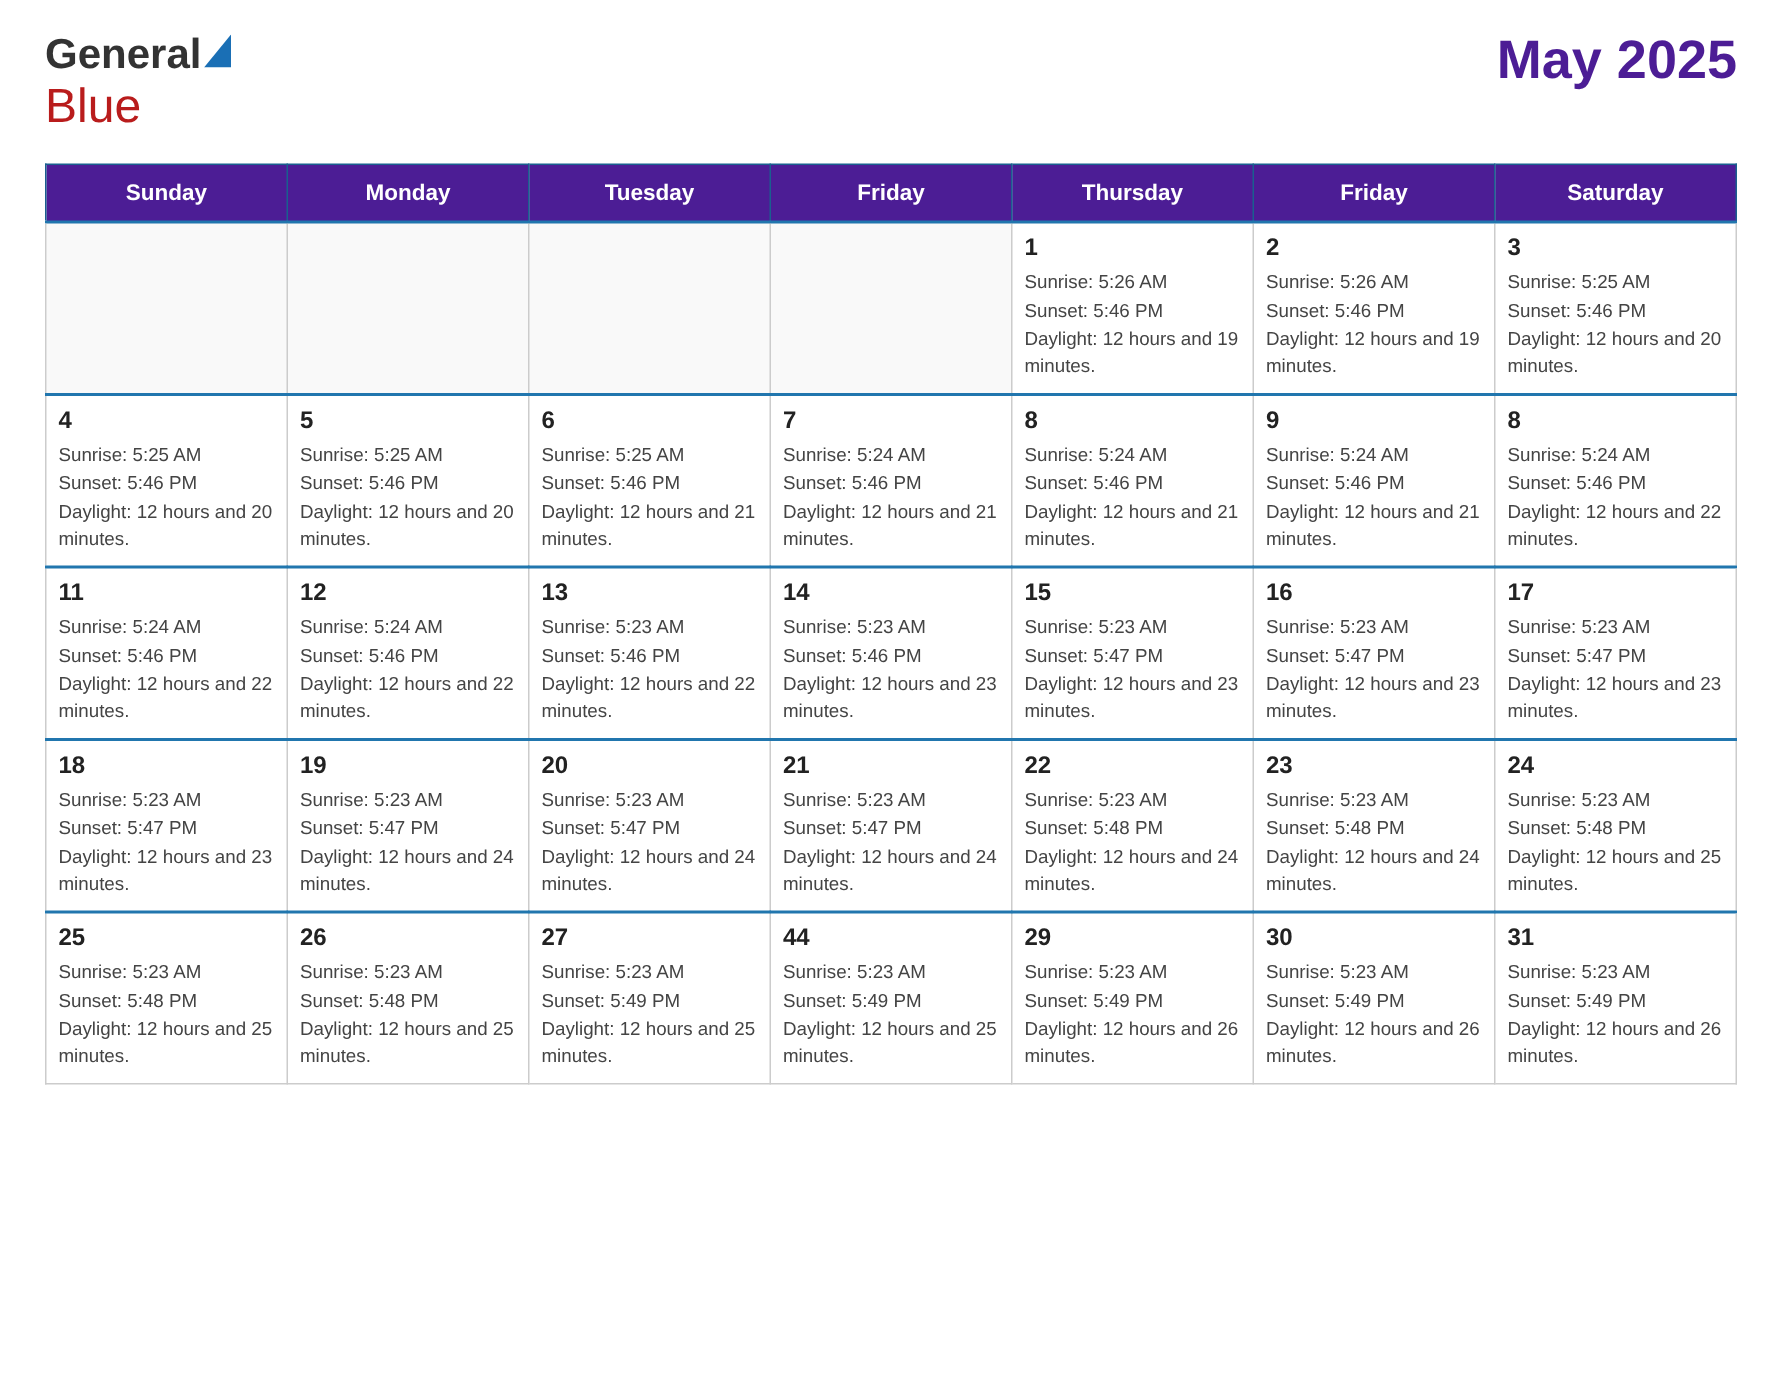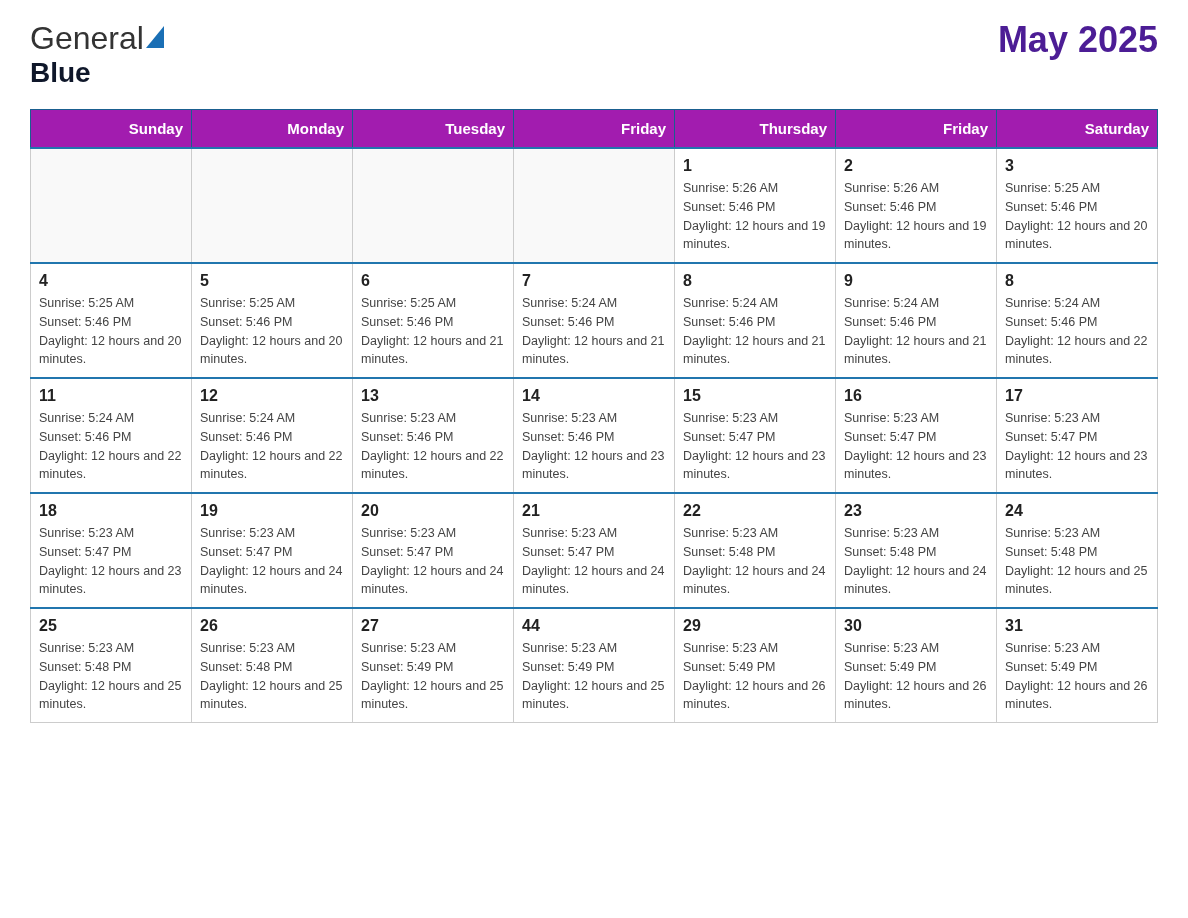--- a/index.html
+++ b/index.html
@@ -11,28 +11,28 @@
       min-height: 918px;
       padding: 20px 30px;
     }
     .header {
       display: flex;
       justify-content: space-between;
       align-items: flex-start;
       margin-bottom: 20px;
     }
     .logo-text-general {
+      font-size: 28px;
+      font-weight: bold;
+      color: #333;
+    }
+    .logo-text-blue {
       font-size: 32px;
       font-weight: normal;
-      color: #333;
-    }
-    .logo-text-blue {
-      font-size: 28px;
-      font-weight: bold;
-      color: #0f172a;
+      color: #b91c1c;
     }
     .logo-wrapper {
       display: flex;
       flex-direction: column;
       align-items: flex-start;
     }
     .logo-row {
       display: flex;
       align-items: center;
     }
@@ -49,26 +49,26 @@
       font-size: 20px;
       color: #555;
       margin-top: 4px;
     }
     .calendar {
       width: 100%;
       border-collapse: collapse;
       border: 1px solid #999;
     }
     .calendar th {
-      background-color: #a21caf;
+      background-color: #4c1d95;
       color: #fff;
       padding: 10px 8px;
       font-size: 15px;
       font-weight: bold;
-      text-align: right;
+      text-align: center;
       border: 1px solid #1a5f8f;
     }
     .calendar td {
       vertical-align: top;
       padding: 8px 8px;
       border: 1px solid #ccc;
       width: 14.28%;
       min-height: 100px;
       font-size: 13px;
       color: #333;

